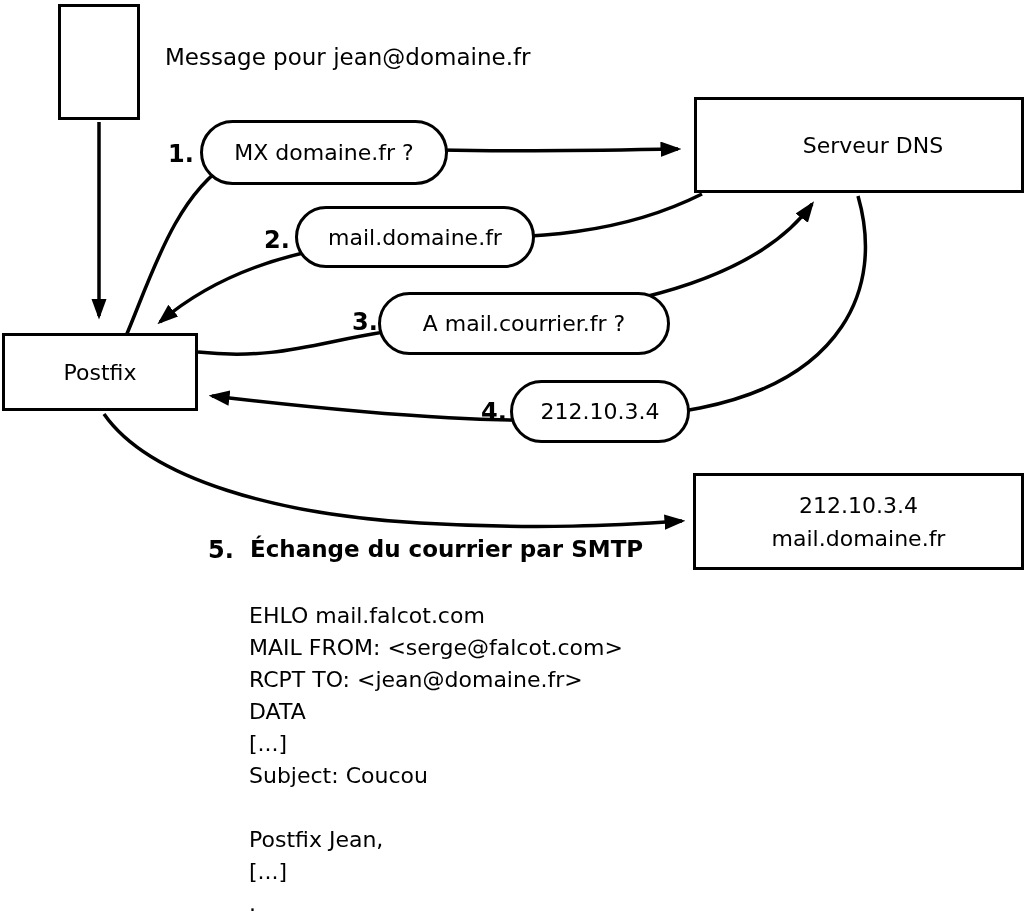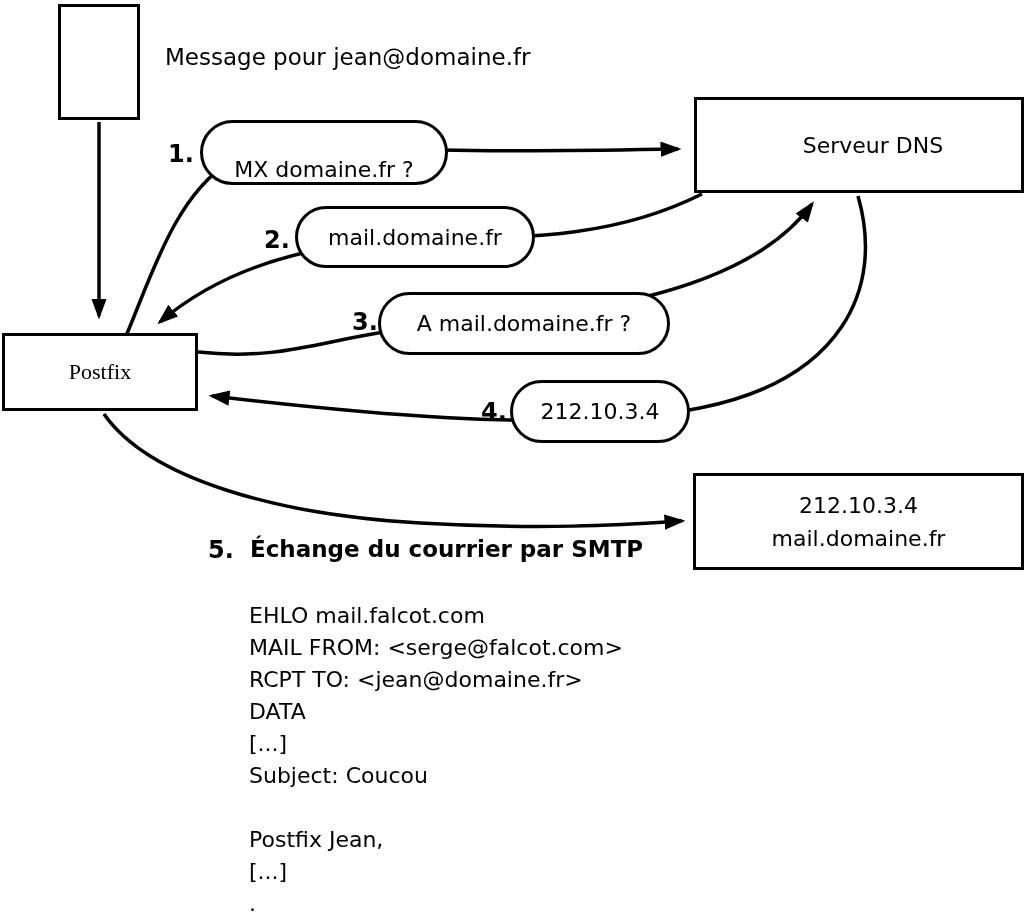--- a/index.html
+++ b/index.html
@@ -38,40 +38,40 @@
       <path d="M 104 414 C 150 480, 280 515, 420 523 C 540 530, 620 525, 682 521" marker-end="url(#head)"></path>
     </g>
   </svg>
 
   <div class="box" style="left:58px;top:4px;width:82px;height:116px;"></div>
 
   <div class="freetext" style="left:165px;top:44px;">Message pour jean@domaine.fr</div>
 
   <div class="box" style="left:694px;top:97px;width:330px;height:96px;padding-left:28px;">Serveur DNS</div>
 
-  <div class="box" style="left:2px;top:333px;width:196px;height:78px;font-family:Liberation Serif, serif;">Postfix</div>
+  <div class="box" style="left:2px;top:333px;width:196px;height:78px;">Postfix</div>
 
   <div class="box multiline" style="left:693px;top:473px;width:331px;height:97px;">
     <div>212.10.3.4</div>
     <div>mail.domaine.fr</div>
   </div>
 
   <div class="stepnum" style="left:168px;top:140px;">1.</div>
-  <div class="pill" style="left:200px;top:120px;width:248px;height:65px;align-items:flex-end;">
+  <div class="pill" style="left:200px;top:120px;width:248px;height:65px;">
     <span>MX domaine.fr ?</span>
   </div>
 
   <div class="stepnum" style="left:264px;top:226px;">2.</div>
   <div class="pill" style="left:295px;top:206px;width:240px;height:62px;">
     <span>mail.domaine.fr</span>
   </div>
 
   <div class="stepnum" style="left:352px;top:308px;">3.</div>
   <div class="pill" style="left:378px;top:292px;width:292px;height:63px;">
-    <span>A mail.domaine.fr ?</span>
+    <span>A mail.courrier.fr ?</span>
   </div>
 
   <div class="stepnum" style="left:481px;top:398px;">4.</div>
   <div class="pill" style="left:510px;top:380px;width:180px;height:63px;">
     <span>212.10.3.4</span>
   </div>
 
   <div class="stepnum" style="left:208px;top:536px;">5.</div>
   <div class="freetext" style="left:250px;top:536px;font-weight:bold;">Échange du courrier par SMTP</div>
 

